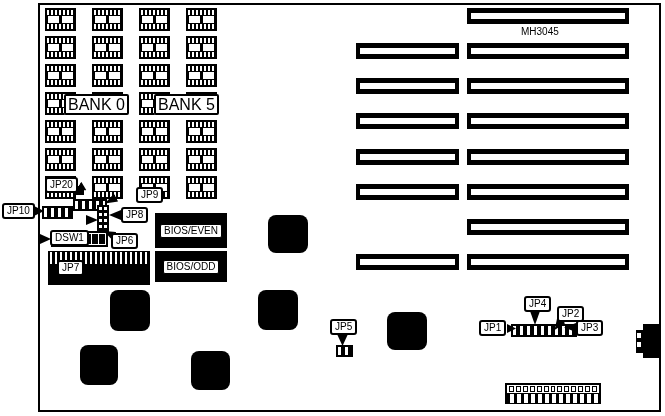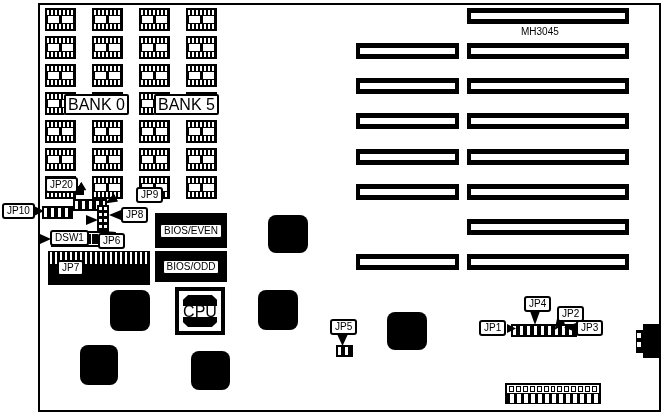--- a/index.html
+++ b/index.html
@@ -379,26 +379,20 @@
     <div class="p"></div>
   </div>
 
   <div class="bios" style="top:251px;height:31px;">
     <span class="chip-tag">BIOS/ODD</span>
   </div>
   <div class="bios" style="top:213px;height:35px;">
     <span class="chip-tag">BIOS/EVEN</span>
   </div>
 
-  <div class="abs cpu">
-    <div class="cpu-ring"></div>
-    <div class="cpu-core">
-      <span class="tag" style="border-width:1px;">CPU</span>
-    </div>
-  </div>
 
   <div class="qfp" style="left:268px;top:215px;width:40px;height:38px;"></div>
   <div class="qfp" style="left:110px;top:290px;width:40px;height:41px;"></div>
   <div class="qfp" style="left:258px;top:290px;width:40px;height:40px;"></div>
   <div class="qfp" style="left:387px;top:312px;width:40px;height:38px;"></div>
   <div class="qfp" style="left:80px;top:345px;width:38px;height:40px;"></div>
   <div class="qfp" style="left:191px;top:351px;width:39px;height:39px;"></div>
 
   <div>
     <div class="abs" style="left:643px;top:324px;width:18px;height:34px;background:#000;"></div>
@@ -437,21 +431,21 @@
   <div class="tail tr" style="left:507px;top:324px;width:9px;height:9px;"></div>
   <div class="tail td" style="left:530px;top:311px;width:10px;height:14px;"></div>
   <div class="tail td" style="left:553px;top:319px;width:10px;height:12px;transform:rotate(35deg);"></div>
   <div class="tail tl" style="left:564px;top:323px;width:12px;height:9px;"></div>
 
   <div class="callout" style="left:45px;top:177px;">JP20</div>
   <div class="callout" style="left:136px;top:187px;">JP9</div>
   <div class="callout" style="left:2px;top:203px;">JP10</div>
   <div class="callout" style="left:57px;top:212px;margin-top:48px;">JP7</div>
   <div class="callout" style="left:121px;top:207px;">JP8</div>
-  <div class="callout" style="left:98px;top:233px;">JP6</div>
+  <div class="callout" style="left:111px;top:233px;">JP6</div>
   <div class="callout" style="left:10px;top:230px;margin-left:40px;">DSW1</div>
   <div class="callout" style="left:330px;top:319px;">JP5</div>
   <div class="callout" style="left:479px;top:320px;">JP1</div>
   <div class="callout" style="left:524px;top:296px;">JP4</div>
   <div class="callout" style="left:557px;top:306px;">JP2</div>
   <div class="callout" style="left:576px;top:320px;">JP3</div>
 
 </div>
 
 </body></html>

